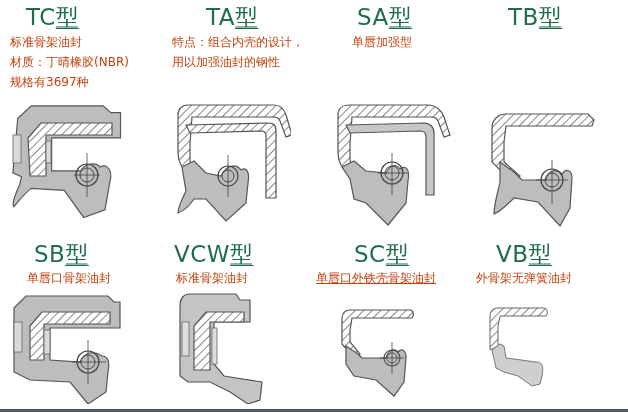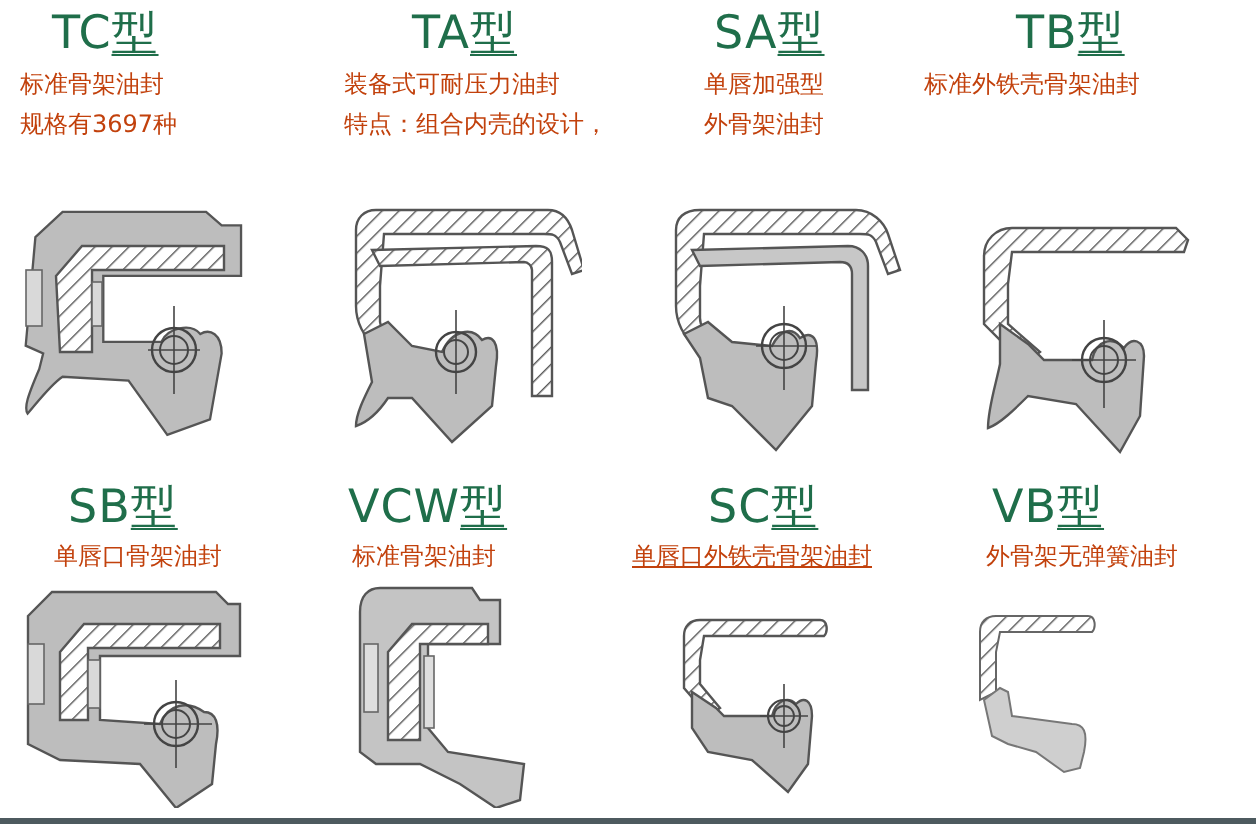--- a/index.html
+++ b/index.html
@@ -28,71 +28,70 @@
       <line x1="0" y1="0" x2="0" y2="6" stroke="#555" stroke-width="1.4"></line>
     </pattern>
   </defs>
 </svg>
 
 <div class="title" style="left:26px;top:4px;">
   <span>TC</span><span class="suffix">型</span>
 </div>
 <div class="desc" style="left:10px;top:32px;">
   <div>标准骨架油封</div>
+  <div>材质：丁晴橡胶(NBR)</div>
   <div>规格有3697种</div>
 </div>
 <svg class="diagram" style="left:8px;top:103px;" width="115" height="120" viewBox="0 0 115 120">
   <path d="M10,16 L24,3 L98,3 L106,10 L116,10 L116,36 L45,36 L45,70 L75,70 C78,63 90,60 95,66 C100,63 106,66 106,76 L100,110 L78,118 L58,90 L24,88 C18,92 12,100 6,107 C4,104 6,98 12,84 L14,76 L5,72 Z" fill="#bdbdbd" stroke="#555" stroke-width="1.2" transform="scale(0.97)"></path>
   <path d="M20,35 L33,20 L104,20 L104,32 L38,32 L38,73 L22,73 Z" fill="url(#hatch)" stroke="#555" stroke-width="1.2"></path>
   <rect x="5" y="32" width="8" height="28" fill="#d9d9d9" stroke="#666" stroke-width="0.8"></rect>
   <rect x="38" y="38" width="5" height="22" fill="#d9d9d9" stroke="#666" stroke-width="0.8"></rect>
   <circle cx="79" cy="72" r="11" fill="none" stroke="#444" stroke-width="1.2"></circle>
   <circle cx="79" cy="72" r="7" fill="none" stroke="#444" stroke-width="1"></circle>
   <line x1="79" y1="50" x2="79" y2="94" stroke="#444" stroke-width="0.8"></line>
   <line x1="66" y1="72" x2="92" y2="72" stroke="#444" stroke-width="0.8"></line>
 </svg>
 
 <div class="title" style="left:206px;top:4px;">
   <span>TA</span><span class="suffix">型</span>
 </div>
 <div class="desc" style="left:172px;top:32px;">
-  <div>装备式可耐压力油封</div>
   <div>特点：组合内壳的设计，</div>
+  <div>用以加强油封的钢性</div>
 </div>
 <svg class="diagram" style="left:176px;top:103px;" width="115" height="120" viewBox="0 0 115 120">
   <path d="M2,40 L2,12 C2,6 6,2 12,2 L98,2 C104,2 108,6 110,12 L116,32 L110,34 L104,18 C102,14 100,14 96,14 L16,14 L14,40 L14,58 C14,60 16,62 20,64 L12,70 C6,66 2,58 2,50 Z" fill="url(#hatch)" stroke="#555" stroke-width="1.2"></path>
   <path d="M10,22 L92,20 C98,20 100,22 100,28 L100,95 L90,95 L90,32 C90,30 88,28 86,28 L14,30 Z" fill="url(#hatch)" stroke="#555" stroke-width="1.2"></path>
   <path d="M6,64 L18,58 L30,70 L45,73 C50,62 60,60 65,67 C70,64 74,68 72,80 L70,100 L50,118 L30,96 L18,96 C14,102 8,108 2,110 C2,104 6,96 10,88 Z" fill="#bdbdbd" stroke="#555" stroke-width="1.2"></path>
   <circle cx="52" cy="73" r="10" fill="none" stroke="#444" stroke-width="1.2"></circle>
   <circle cx="52" cy="73" r="6" fill="none" stroke="#444" stroke-width="1"></circle>
   <line x1="52" y1="52" x2="52" y2="94" stroke="#444" stroke-width="0.8"></line>
 </svg>
 
 <div class="title" style="left:357px;top:4px;">
   <span>SA</span><span class="suffix">型</span>
 </div>
 <div class="desc" style="left:352px;top:32px;font-family:Liberation Serif, serif;">
   <div>单唇加强型</div>
-  <div>外骨架油封</div>
 </div>
 <svg class="diagram" style="left:336px;top:103px;" width="115" height="125" viewBox="0 0 115 125">
   <path d="M2,40 L2,12 C2,6 6,2 14,2 L92,2 C100,2 106,8 108,14 L114,32 L108,34 L102,18 C100,14 98,14 94,14 L16,14 L14,40 L14,56 C14,60 16,62 20,64 L12,70 C6,66 2,58 2,50 Z" fill="url(#hatch)" stroke="#555" stroke-width="1.2"></path>
   <path d="M10,22 L88,20 C94,20 98,24 98,30 L98,92 L90,92 L90,34 C90,30 88,28 84,28 L14,30 Z" fill="#c7c7c7" stroke="#555" stroke-width="1.2"></path>
   <path d="M6,64 L18,58 L30,68 L50,70 C54,62 60,60 64,66 C70,62 74,66 72,78 L70,100 L52,122 L30,100 L18,96 L14,76 Z" fill="#bdbdbd" stroke="#555" stroke-width="1.2"></path>
   <circle cx="56" cy="70" r="11" fill="none" stroke="#444" stroke-width="1.2"></circle>
   <circle cx="56" cy="70" r="7" fill="none" stroke="#444" stroke-width="1"></circle>
   <line x1="56" y1="50" x2="56" y2="92" stroke="#444" stroke-width="0.8"></line>
   <line x1="42" y1="70" x2="72" y2="70" stroke="#444" stroke-width="0.8"></line>
 </svg>
 
 <div class="title" style="left:508px;top:4px;">
   <span>TB</span><span class="suffix">型</span>
 </div>
 <div class="desc" style="left:462px;top:32px;">
-  <div>标准外铁壳骨架油封</div>
 </div>
 <svg class="diagram" style="left:490px;top:112px;" width="110" height="120" viewBox="0 0 110 120">
   <path d="M2,30 L2,16 C2,8 8,2 16,2 L98,2 L104,8 L102,14 L16,14 L14,30 L14,50 L30,64 L22,70 L2,50 Z" fill="url(#hatch)" stroke="#555" stroke-width="1.2"></path>
   <path d="M10,50 L24,60 L32,68 L56,68 C58,58 66,56 72,62 C76,56 82,58 82,66 L80,96 L70,114 L48,90 L24,86 C18,92 10,100 4,102 C4,92 8,80 10,70 Z" fill="#bdbdbd" stroke="#555" stroke-width="1.2"></path>
   <circle cx="62" cy="68" r="11" fill="none" stroke="#444" stroke-width="1.2"></circle>
   <circle cx="62" cy="68" r="7" fill="none" stroke="#444" stroke-width="1"></circle>
   <line x1="62" y1="48" x2="62" y2="92" stroke="#444" stroke-width="0.8"></line>
   <line x1="46" y1="68" x2="78" y2="68" stroke="#444" stroke-width="0.8"></line>
 </svg>
 
@@ -137,21 +136,21 @@
   <path d="M6,38 L18,46 L22,50 L46,50 C48,42 54,40 58,44 C62,40 66,42 66,50 L64,74 L54,88 L36,72 L14,68 L6,56 Z" fill="#bdbdbd" stroke="#555" stroke-width="1.2"></path>
   <circle cx="52" cy="50" r="8" fill="none" stroke="#444" stroke-width="1.1"></circle>
   <circle cx="52" cy="50" r="5" fill="none" stroke="#444" stroke-width="0.9"></circle>
   <line x1="52" y1="34" x2="52" y2="66" stroke="#444" stroke-width="0.8"></line>
   <line x1="40" y1="50" x2="64" y2="50" stroke="#444" stroke-width="0.8"></line>
 </svg>
 
 <div class="title" style="left:496px;top:241px;">
   <span>VB</span><span class="suffix">型</span>
 </div>
-<div class="desc" style="left:493px;top:268px;">
+<div class="desc" style="left:476px;top:268px;">
   <div>外骨架无弹簧油封</div>
 </div>
 <svg class="diagram" style="left:488px;top:306px;" width="70" height="82" viewBox="0 0 70 82">
   <path d="M2,20 L2,10 C2,5 5,2 10,2 L56,2 C60,2 60,8 58,10 L12,10 L10,20 L10,40 L2,44 Z" fill="url(#hatch)" stroke="#666" stroke-width="1"></path>
   <path d="M4,44 L12,38 L16,40 L18,52 L48,56 C54,56 56,60 54,70 L52,78 L44,80 L30,70 L16,66 L8,62 Z" fill="#cfcfcf" stroke="#777" stroke-width="1"></path>
 </svg>
 
 <div class="bottom-bar"></div>
 
 </body></html>

